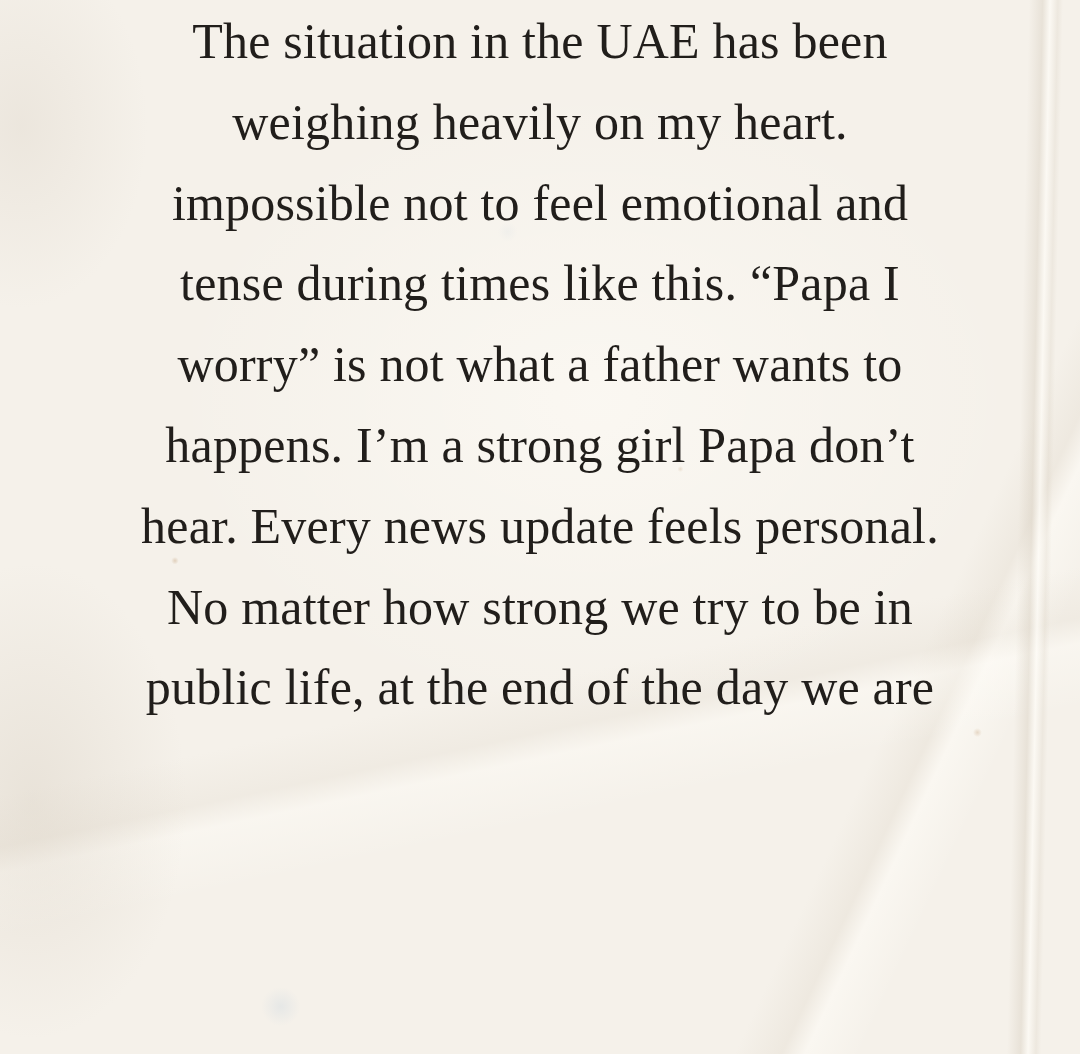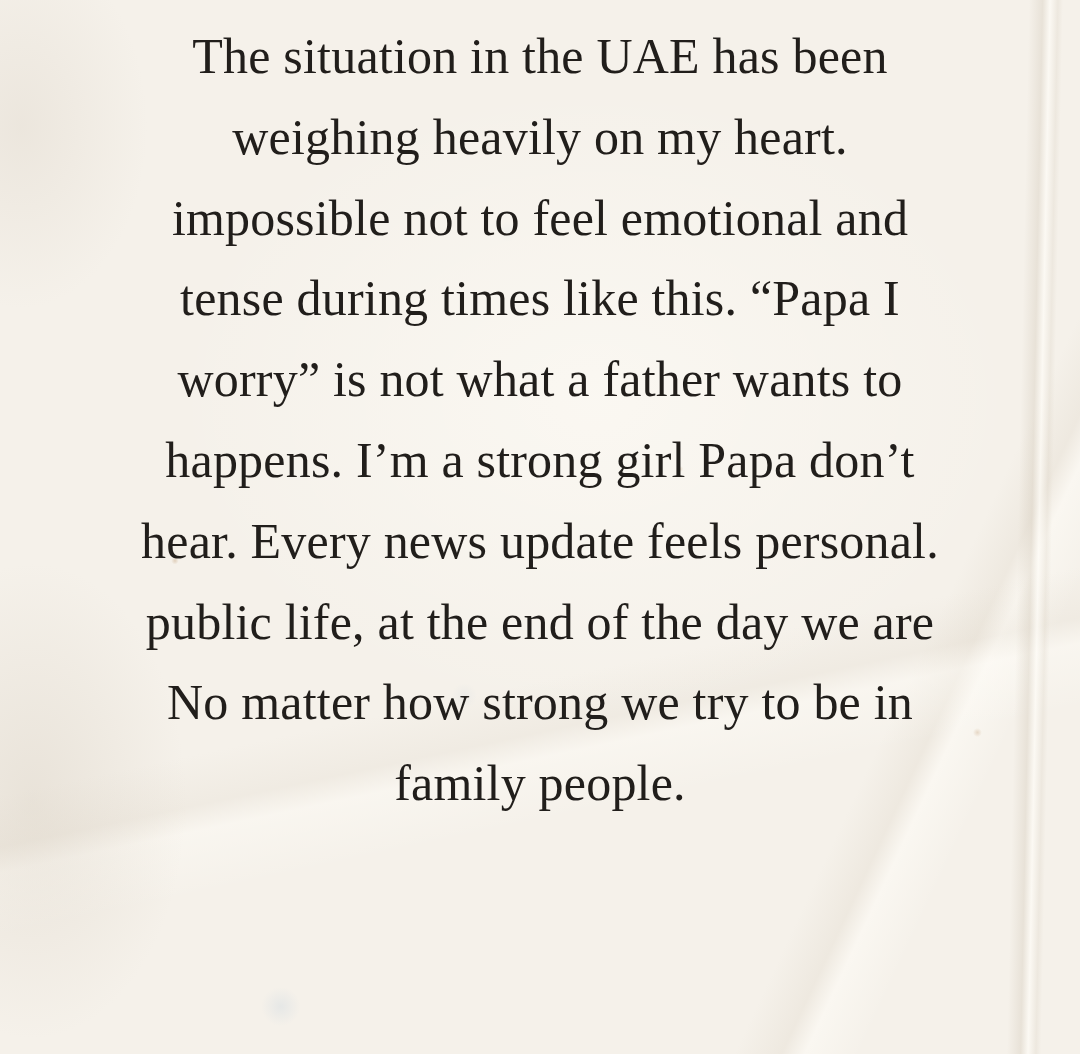--- a/index.html
+++ b/index.html
@@ -52,21 +52,21 @@
       rgba(208, 198, 182, 0.35) 40%,
       rgba(255, 253, 248, 0.65) 62%,
       rgba(214, 205, 190, 0.25) 85%,
       transparent 100%);
     transform: skewX(-1.2deg);
     pointer-events: none;
   }
   .text-block {
     position: relative;
     width: 100%;
-    padding-top: 16px;
+    padding-top: 1px;
     text-align: center;
     color: var(--text);
     font-size: 50px;
     font-weight: 500;
     line-height: 80.8px;
     letter-spacing: 0.2px;
   }
   .line {
     white-space: nowrap;
   }
@@ -76,18 +76,17 @@
 
 <div class="card">
   <div class="text-block">
     <div class="line">The situation in the UAE has been</div>
     <div class="line">weighing heavily on my heart.</div>
     <div class="line">impossible not to feel emotional and</div>
     <div class="line">tense during times like this. “Papa I</div>
     <div class="line">worry” is not what a father wants to</div>
     <div class="line">happens. I’m a strong girl Papa don’t</div>
     <div class="line">hear. Every news update feels personal.</div>
+    <div class="line">No matter how strong we try to be in</div>
     <div class="line">public life, at the end of the day we are</div>
-    <div class="line">No matter how strong we try to be in</div>
-    <div class="line">family people.</div>
   </div>
   <div class="fold-right"></div>
 </div>
 
 </body></html>

